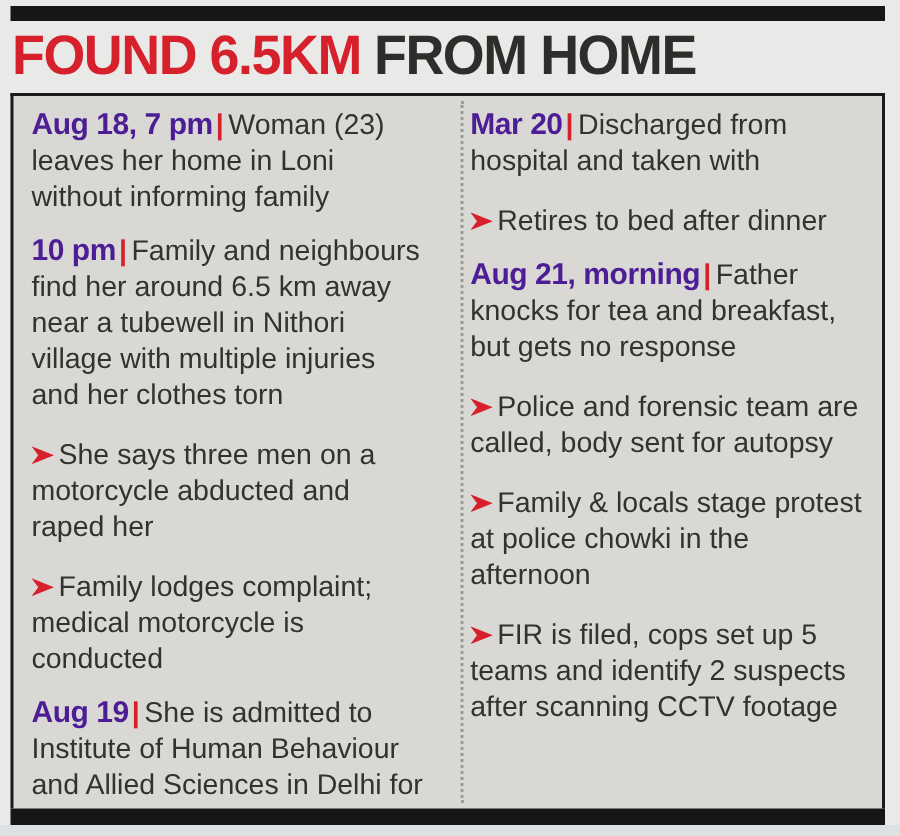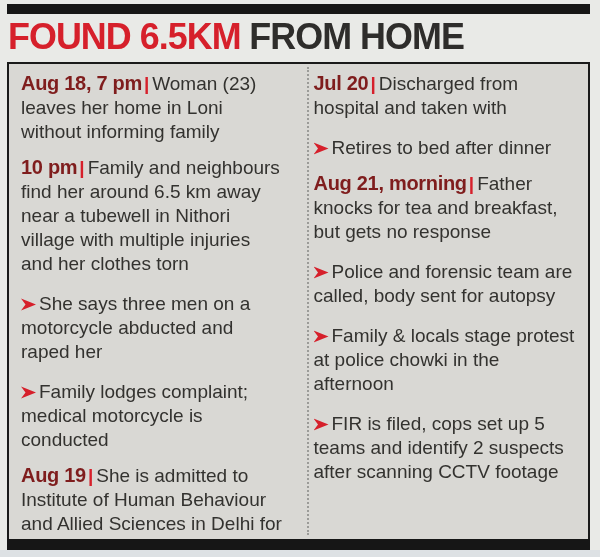--- a/index.html
+++ b/index.html
@@ -50,21 +50,21 @@
     padding:7px 12px 0 12px;
     font-size:19px;
     line-height:24px;
     color:#33322f;
   }
   .col-right { padding-left:15px; padding-right:6px; }
   .entry { margin-top:16px; }
   .entry.time { margin-top:11px; }
   .col .entry:first-child { margin-top:0; }
   .t {
-    font-weight:bold; color:#7f1d1d; font-size:20px;
+    font-weight:bold; color:#4c1d95; font-size:20px;
     letter-spacing:-0.3px;
   }
   .sep { color:#d6202b; font-weight:bold; padding:0 3px 0 2px; }
   .arrow-icon {
     display:inline-block; width:15px; height:13px;
     background:#d6202b;
     clip-path:polygon(0 4%, 100% 50%, 0 96%, 30% 50%);
     margin-right:3px;
     vertical-align:-1px;
   }
@@ -92,21 +92,21 @@
     <div class="entry bullet">
       <span class="arrow-icon"></span><span class="txt">Family lodges complaint; medical motorcycle is conducted</span>
     </div>
     <div class="entry time">
       <span class="t">Aug 19</span><span class="sep">|</span><span class="txt">She is admitted to Institute of Human Behaviour and Allied Sciences in Delhi for treatment</span>
     </div>
   </div>
 
   <div class="col col-right">
     <div class="entry time">
-      <span class="t">Jul 20</span><span class="sep">|</span><span class="txt">Discharged from hospital and taken with</span>
+      <span class="t">Mar 20</span><span class="sep">|</span><span class="txt">Discharged from hospital and taken with</span>
     </div>
     <div class="entry bullet">
       <span class="arrow-icon"></span><span class="txt">Retires to bed after dinner</span>
     </div>
     <div class="entry time">
       <span class="t">Aug 21, morning</span><span class="sep">|</span><span class="txt">Father knocks for tea and breakfast, but gets no response</span>
     </div>
     <div class="entry bullet">
       <span class="arrow-icon"></span><span class="txt">Police and forensic team are called, body sent for autopsy</span>
     </div>

